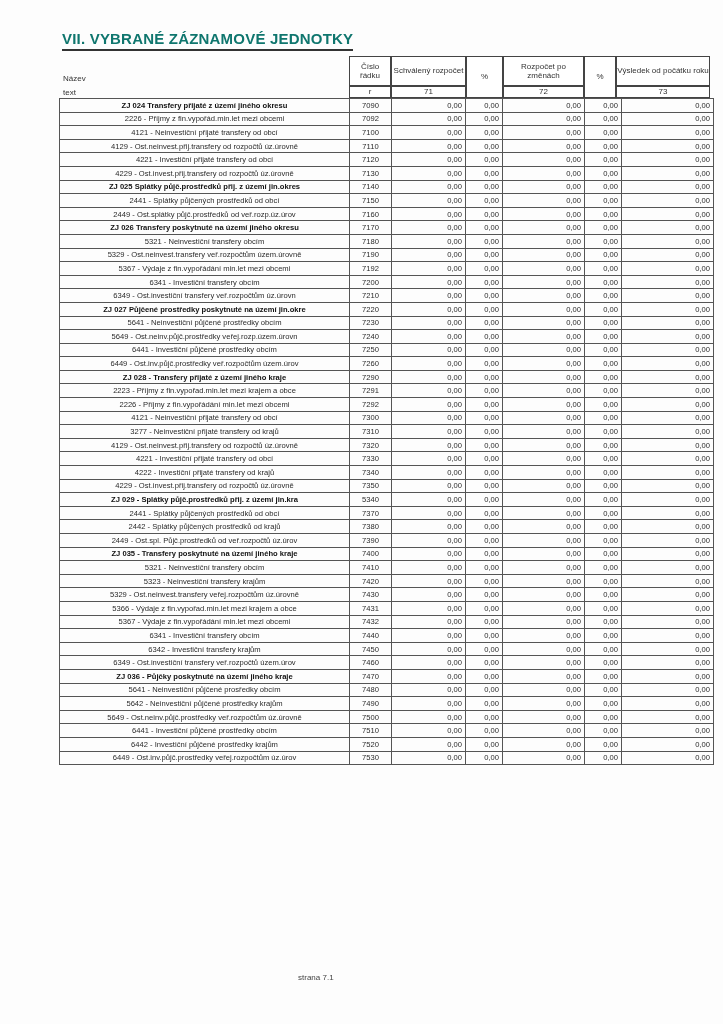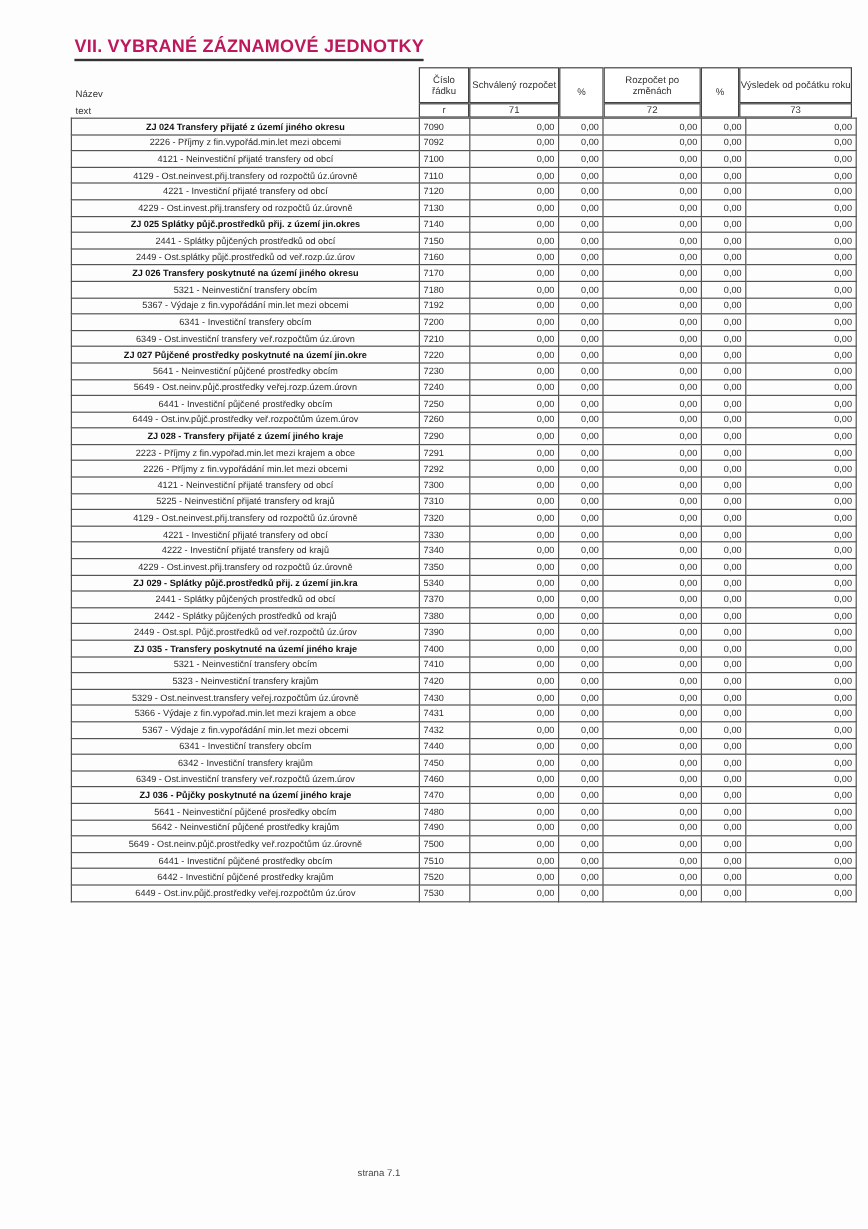--- a/index.html
+++ b/index.html
@@ -1,23 +1,23 @@
 <!DOCTYPE html>
 <html><head>
 <meta charset="utf-8">
 <style>
   html, body { margin:0; padding:0; background:#fdfdfd; }
   body { width:723px; height:1024px; position:relative; font-family:"Liberation Sans", sans-serif; color:#2a2a2a; overflow:hidden; }
-  .title { position:absolute; left:62px; top:30px; font-size:15px; font-weight:bold; letter-spacing:0.2px; color:#be185d; padding-bottom:2px; border-bottom:2px solid #333; }
+  .title { position:absolute; left:62px; top:30px; font-size:15px; font-weight:bold; letter-spacing:0.2px; color:#0f766e; padding-bottom:2px; border-bottom:2px solid #333; }
   .hdr-label { position:absolute; font-size:8px; color:#333; }
   .hdr-box { position:absolute; border:1px solid #444; font-size:8px; text-align:center; display:flex; align-items:center; justify-content:center; line-height:1.15; color:#333; box-sizing:border-box; background:#fff; }
   table.grid { position:absolute; left:59px; top:98px; border-collapse:collapse; table-layout:fixed; font-size:7.6px; }
   table.grid td { border:1px solid #555; height:13.6px; padding:0 3px; white-space:nowrap; overflow:hidden; box-sizing:border-box; }
   td.name { width:290px; text-align:center; }
-  td.row-no { width:42px; }
+  td.row-no { width:42px; text-align:center; }
   td.num1 { width:74px; text-align:right; }
   td.pct { width:37px; text-align:right; }
   td.num2 { width:82px; text-align:right; }
   td.num3 { width:92px; text-align:right; }
   tr.group td.name { font-weight:bold; color:#111; }
   .footer { position:absolute; left:298px; top:973px; font-size:8px; color:#444; }
 </style>
 </head>
 <body>
 
@@ -137,20 +137,29 @@
       <tr class="">
         <td class="name">5321 - Neinvestiční transfery obcím</td>
         <td class="row-no">7180</td>
         <td class="num1">0,00</td>
         <td class="pct">0,00</td>
         <td class="num2">0,00</td>
         <td class="pct">0,00</td>
         <td class="num3">0,00</td>
       </tr>
       <tr class="">
+        <td class="name">5329 - Ost.neinvest.transfery veř.rozpočtům územ.úrovně</td>
+        <td class="row-no">7190</td>
+        <td class="num1">0,00</td>
+        <td class="pct">0,00</td>
+        <td class="num2">0,00</td>
+        <td class="pct">0,00</td>
+        <td class="num3">0,00</td>
+      </tr>
+      <tr class="">
         <td class="name">5367 - Výdaje z fin.vypořádání min.let mezi obcemi</td>
         <td class="row-no">7192</td>
         <td class="num1">0,00</td>
         <td class="pct">0,00</td>
         <td class="num2">0,00</td>
         <td class="pct">0,00</td>
         <td class="num3">0,00</td>
       </tr>
       <tr class="">
         <td class="name">6341 - Investiční transfery obcím</td>
@@ -245,21 +254,21 @@
       <tr class="">
         <td class="name">4121 - Neinvestiční přijaté transfery od obcí</td>
         <td class="row-no">7300</td>
         <td class="num1">0,00</td>
         <td class="pct">0,00</td>
         <td class="num2">0,00</td>
         <td class="pct">0,00</td>
         <td class="num3">0,00</td>
       </tr>
       <tr class="">
-        <td class="name">5225 - Neinvestiční přijaté transfery od krajů</td>
+        <td class="name">3277 - Neinvestiční přijaté transfery od krajů</td>
         <td class="row-no">7310</td>
         <td class="num1">0,00</td>
         <td class="pct">0,00</td>
         <td class="num2">0,00</td>
         <td class="pct">0,00</td>
         <td class="num3">0,00</td>
       </tr>
       <tr class="">
         <td class="name">4129 - Ost.neinvest.přij.transfery od rozpočtů úz.úrovně</td>
         <td class="row-no">7320</td>

